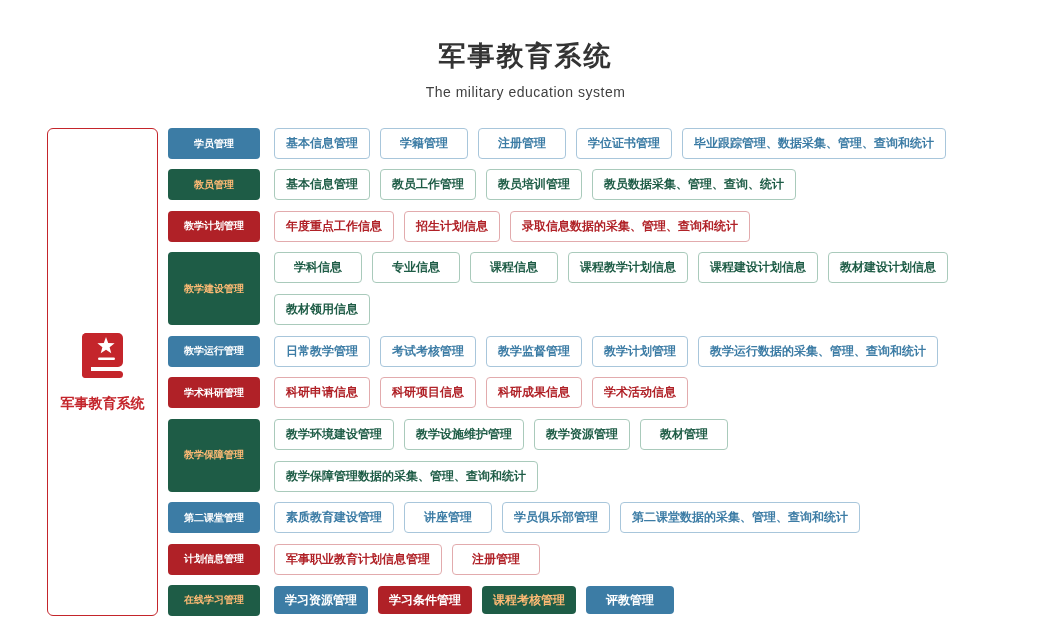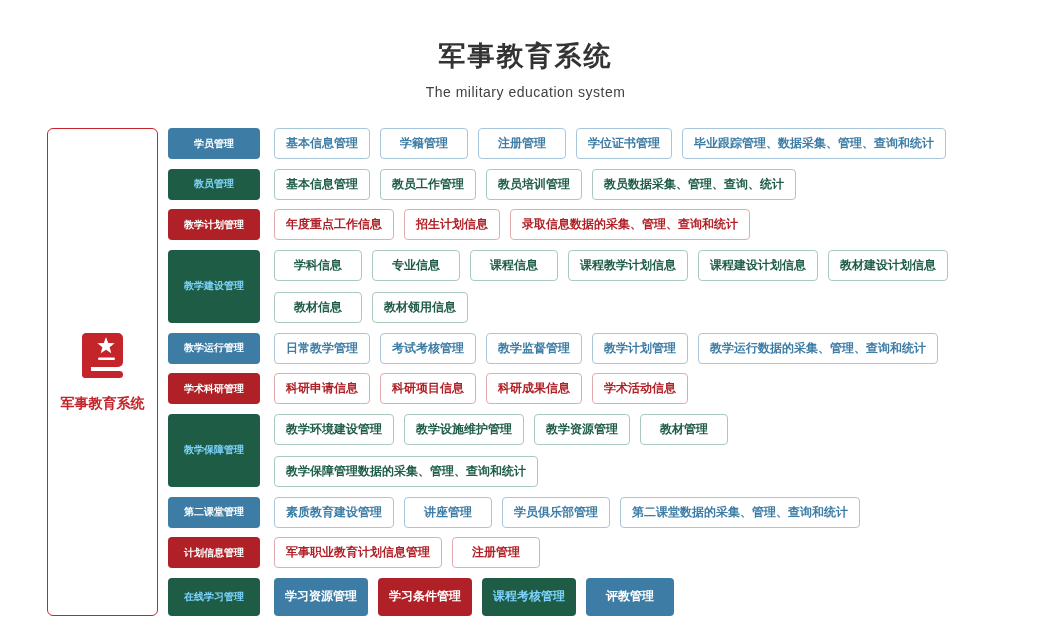--- a/index.html
+++ b/index.html
@@ -29,23 +29,23 @@
     box-sizing:border-box;border-radius:4px;
     display:flex;align-items:center;justify-content:center;
     white-space:nowrap;
   }
   .label-btn{
     width:92px;flex:none;margin-right:14px;align-self:stretch;
     min-height:31px;font-size:10px;font-weight:700;color:#ffffff;
   }
   .items{flex:1;display:flex;flex-wrap:wrap;gap:11px 10px;align-items:center;}
   .item{height:31px;min-width:88px;padding:8px 11px;font-size:12px;font-weight:600;background:#ffffff;}
-  .item.tall{height:38px;}
+  .item.tall{height:28px;}
   .fill-blue{background:var(--blue);color:#ffffff;}
-  .fill-green{background:var(--green);color:#7dd3fc;}
+  .fill-green{background:var(--green);color:#fdba74;}
   .fill-red{background:var(--red);color:#ffffff;}
   .outline-blue{border:1px solid var(--blue-border);color:var(--blue);}
   .outline-green{border:1px solid var(--green-border);color:var(--green);}
   .outline-red{border:1px solid var(--red-border);color:var(--red);}
 </style>
 </head>
 <body style="--blue: #3c7ca5; --green: #1e5c46; --red: #b02127; --blue-border: #a8c6db; --green-border: #a9cabb; --red-border: #e2abad; --sidebar-red: #c4252b;">
 
 <div class="header">
   <div class="title">军事教育系统</div>
@@ -97,21 +97,20 @@
       </div>
       <div class="row">
         <div class="btn label-btn fill-green">教学建设管理</div>
         <div class="items">
           <div class="btn item outline-green">学科信息</div>
           <div class="btn item outline-green">专业信息</div>
           <div class="btn item outline-green">课程信息</div>
           <div class="btn item outline-green">课程教学计划信息</div>
           <div class="btn item outline-green">课程建设计划信息</div>
           <div class="btn item outline-green">教材建设计划信息</div>
-          <div class="btn item outline-green">教材信息</div>
           <div class="btn item outline-green">教材领用信息</div>
         </div>
       </div>
       <div class="row">
         <div class="btn label-btn fill-blue">教学运行管理</div>
         <div class="items">
           <div class="btn item outline-blue">日常教学管理</div>
           <div class="btn item outline-blue">考试考核管理</div>
           <div class="btn item outline-blue">教学监督管理</div>
           <div class="btn item outline-blue">教学计划管理</div>

